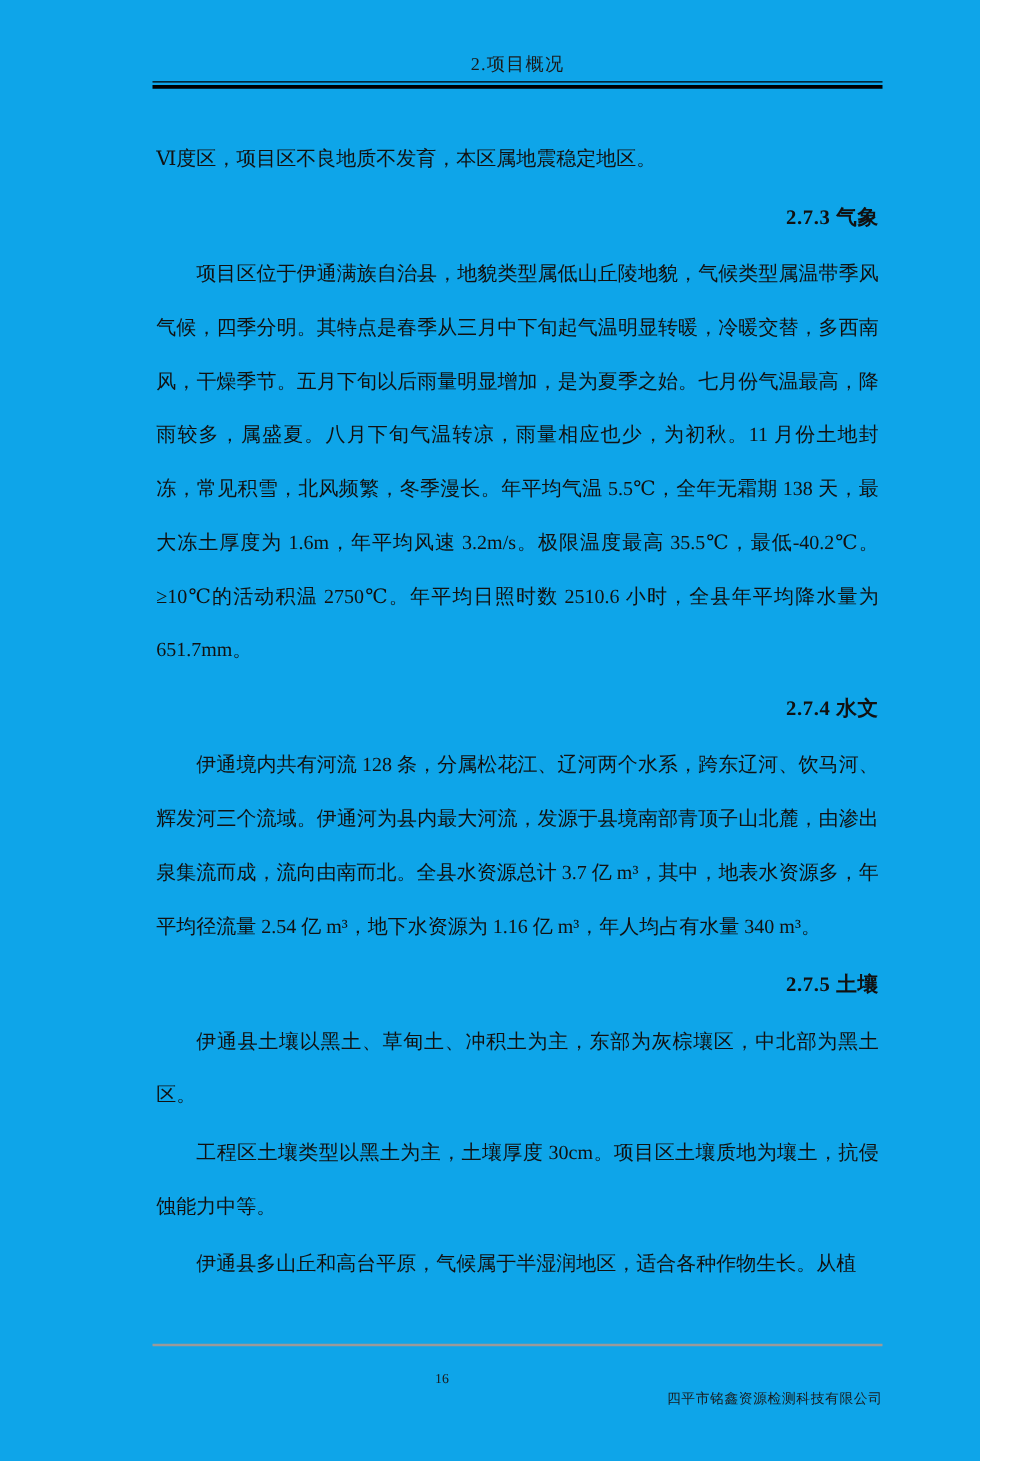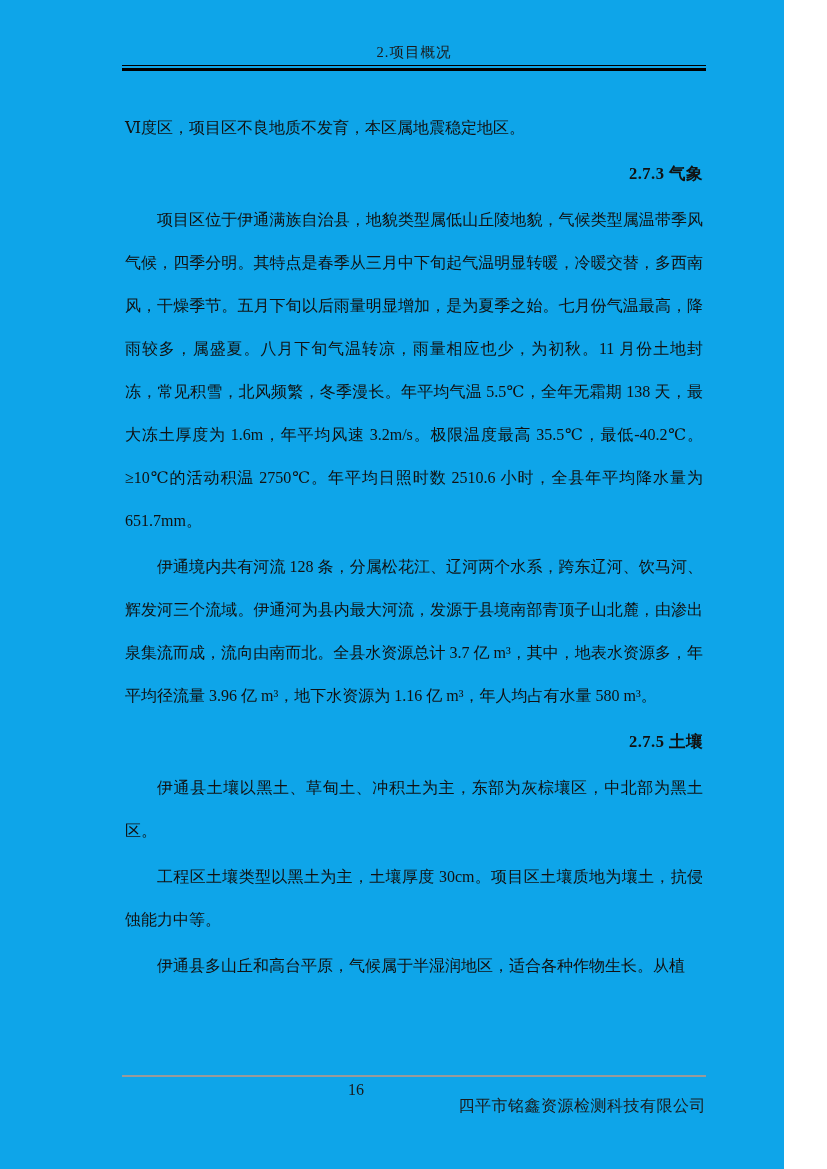--- a/index.html
+++ b/index.html
@@ -74,22 +74,22 @@
     left: 122px;
     width: 584px;
   }
   .footer-rule {
     height: 0;
     border-top: 2px solid #9a9a9a;
   }
   .footer-row {
     position: relative;
     height: 22px;
-    margin-top: 3px;
-    font-size: 16px;
+    margin-top: 16px;
+    font-size: 11px;
     line-height: 20px;
     color: #1a1a1a;
   }
   .page-num {
     position: absolute;
     left: 226px;
     top: 0;
   }
   .company {
     position: absolute;
@@ -105,21 +105,22 @@
 
   <div class="header">
     <div class="header-title">2.项目概况</div>
     <div class="header-rule"></div>
   </div>
 
   <div class="content">
     <p class="para-noindent">Ⅵ度区，项目区不良地质不发育，本区属地震稳定地区。</p>
     <h2 class="heading">2.7.3 气象</h2>
     <p class="para">项目区位于伊通满族自治县，地貌类型属低山丘陵地貌，气候类型属温带季风气候，四季分明。其特点是春季从三月中下旬起气温明显转暖，冷暖交替，多西南风，干燥季节。五月下旬以后雨量明显增加，是为夏季之始。七月份气温最高，降雨较多，属盛夏。八月下旬气温转凉，雨量相应也少，为初秋。11 月份土地封冻，常见积雪，北风频繁，冬季漫长。年平均气温 5.5℃，全年无霜期 138 天，最大冻土厚度为 1.6m，年平均风速 3.2m/s。极限温度最高 35.5℃，最低-40.2℃。≥10℃的活动积温 2750℃。年平均日照时数 2510.6 小时，全县年平均降水量为 651.7mm。</p>
-    <p class="para">伊通境内共有河流 128 条，分属松花江、辽河两个水系，跨东辽河、饮马河、辉发河三个流域。伊通河为县内最大河流，发源于县境南部青顶子山北麓，由渗出泉集流而成，流向由南而北。全县水资源总计 3.7 亿 m³，其中，地表水资源多，年平均径流量 3.96 亿 m³，地下水资源为 1.16 亿 m³，年人均占有水量 580 m³。</p>
+    <h2 class="heading">2.7.4 水文</h2>
+    <p class="para">伊通境内共有河流 128 条，分属松花江、辽河两个水系，跨东辽河、饮马河、辉发河三个流域。伊通河为县内最大河流，发源于县境南部青顶子山北麓，由渗出泉集流而成，流向由南而北。全县水资源总计 3.7 亿 m³，其中，地表水资源多，年平均径流量 2.54 亿 m³，地下水资源为 1.16 亿 m³，年人均占有水量 340 m³。</p>
     <h2 class="heading">2.7.5 土壤</h2>
     <p class="para">伊通县土壤以黑土、草甸土、冲积土为主，东部为灰棕壤区，中北部为黑土区。</p>
     <p class="para">工程区土壤类型以黑土为主，土壤厚度 30cm。项目区土壤质地为壤土，抗侵蚀能力中等。</p>
     <p class="para">伊通县多山丘和高台平原，气候属于半湿润地区，适合各种作物生长。从植</p>
   </div>
 
   <div class="footer">
     <div class="footer-rule"></div>
     <div class="footer-row">
       <span class="page-num">16</span>

